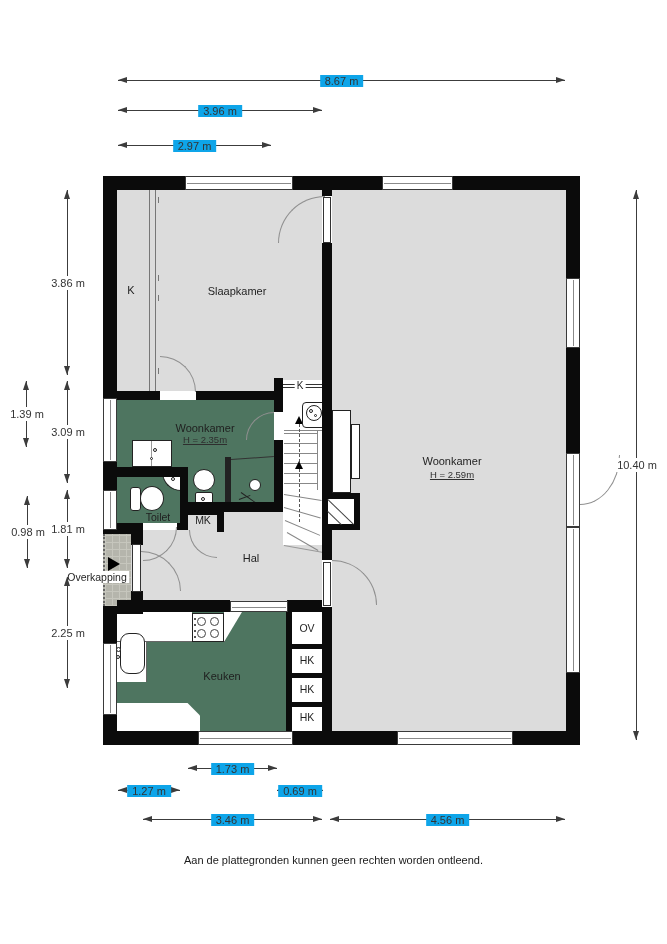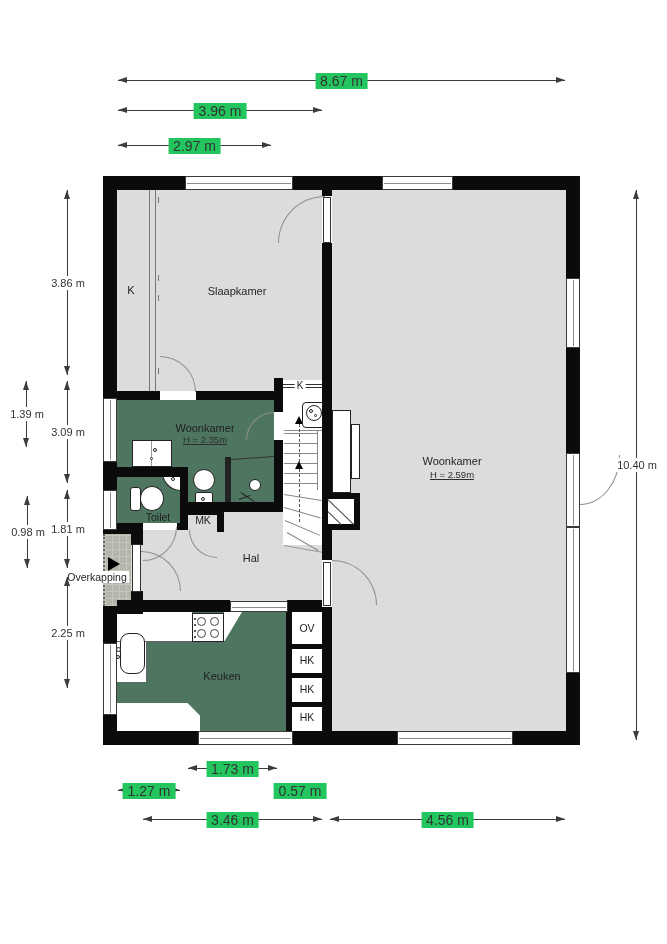--- a/index.html
+++ b/index.html
@@ -16,21 +16,21 @@
   .leaf{position:absolute;background:#fff;border:1px solid #333;box-sizing:border-box;}
   .fx{position:absolute;background:#fff;border:1px solid #222;box-sizing:border-box;}
   .ln{position:absolute;background:#555;}
   .lbl{position:absolute;color:#1f1f1f;font-size:11px;white-space:nowrap;transform:translateX(-50%);text-align:center;}
   .lbl.sm{font-size:9.5px;color:#2e2e2e;text-decoration:underline;}
   .lbl.bg{background:#fff;padding:0 2px;}
   .dimh{position:absolute;border-top:1px solid #3c3c3c;height:0;}
   .dimh i{position:absolute;width:0;height:0;}
   .dimh .al{left:0;top:-4px;border-top:3.5px solid transparent;border-bottom:3.5px solid transparent;border-right:9px solid #3c3c3c;}
   .dimh .ar{right:0;top:-4px;border-top:3.5px solid transparent;border-bottom:3.5px solid transparent;border-left:9px solid #3c3c3c;}
-  .dimh span{position:absolute;left:50%;top:0;transform:translate(-50%,-50%);background:#22c55e;padding:0 5px;font-size:14px;color:#333;white-space:nowrap;}
+  .dimh span{position:absolute;left:50%;top:0;transform:translate(-50%,-50%);background:#0ea5e9;padding:0 5px;font-size:11px;color:#333;white-space:nowrap;}
   .dimv{position:absolute;border-left:1px solid #3c3c3c;width:0;}
   .dimv i{position:absolute;width:0;height:0;}
   .dimv .at{top:0;left:-4px;border-left:3.5px solid transparent;border-right:3.5px solid transparent;border-bottom:9px solid #3c3c3c;}
   .dimv .ab{bottom:0;left:-4px;border-left:3.5px solid transparent;border-right:3.5px solid transparent;border-top:9px solid #3c3c3c;}
   .dimv span{position:absolute;top:50%;left:50%;transform:translate(-50%,-50%);background:#fff;padding:1px 3px;font-size:11px;color:#333;white-space:nowrap;}
   .tri-r{position:absolute;width:0;height:0;border-top:7px solid transparent;border-bottom:7px solid transparent;border-left:12px solid #000;}
   .tri-u{position:absolute;width:0;height:0;border-left:4px solid transparent;border-right:4px solid transparent;border-bottom:8px solid #000;}
   .porch{position:absolute;background-color:#b5b5ac;
     background-image:repeating-linear-gradient(0deg,#c6c6bd 0 1px,transparent 1px 7px),
                      repeating-linear-gradient(90deg,#c6c6bd 0 1px,transparent 1px 7px);
@@ -279,27 +279,28 @@
       <span>1.27 m</span>
     </div>
   <div class="dimh" style="left:188px;top:768px;width:89px;">
       <i class="al"></i>
       <i class="ar"></i>
       <span>1.73 m</span>
     </div>
   <div class="dimh" style="left:277px;top:790px;width:46px;">
       <i class="al"></i>
       <i class="ar"></i>
-      <span>0.57 m</span>
+      <span>0.69 m</span>
     </div>
 
   <div class="dimh" style="left:143px;top:819px;width:179px;">
       <i class="al"></i>
       <i class="ar"></i>
       <span>3.46 m</span>
     </div>
   <div class="dimh" style="left:330px;top:819px;width:235px;">
       <i class="al"></i>
       <i class="ar"></i>
       <span>4.56 m</span>
     </div>
 
+  <div class="footer" style="top:854px;">Aan de plattegronden kunnen geen rechten worden ontleend.</div>
 </div>
 
 </body></html>

